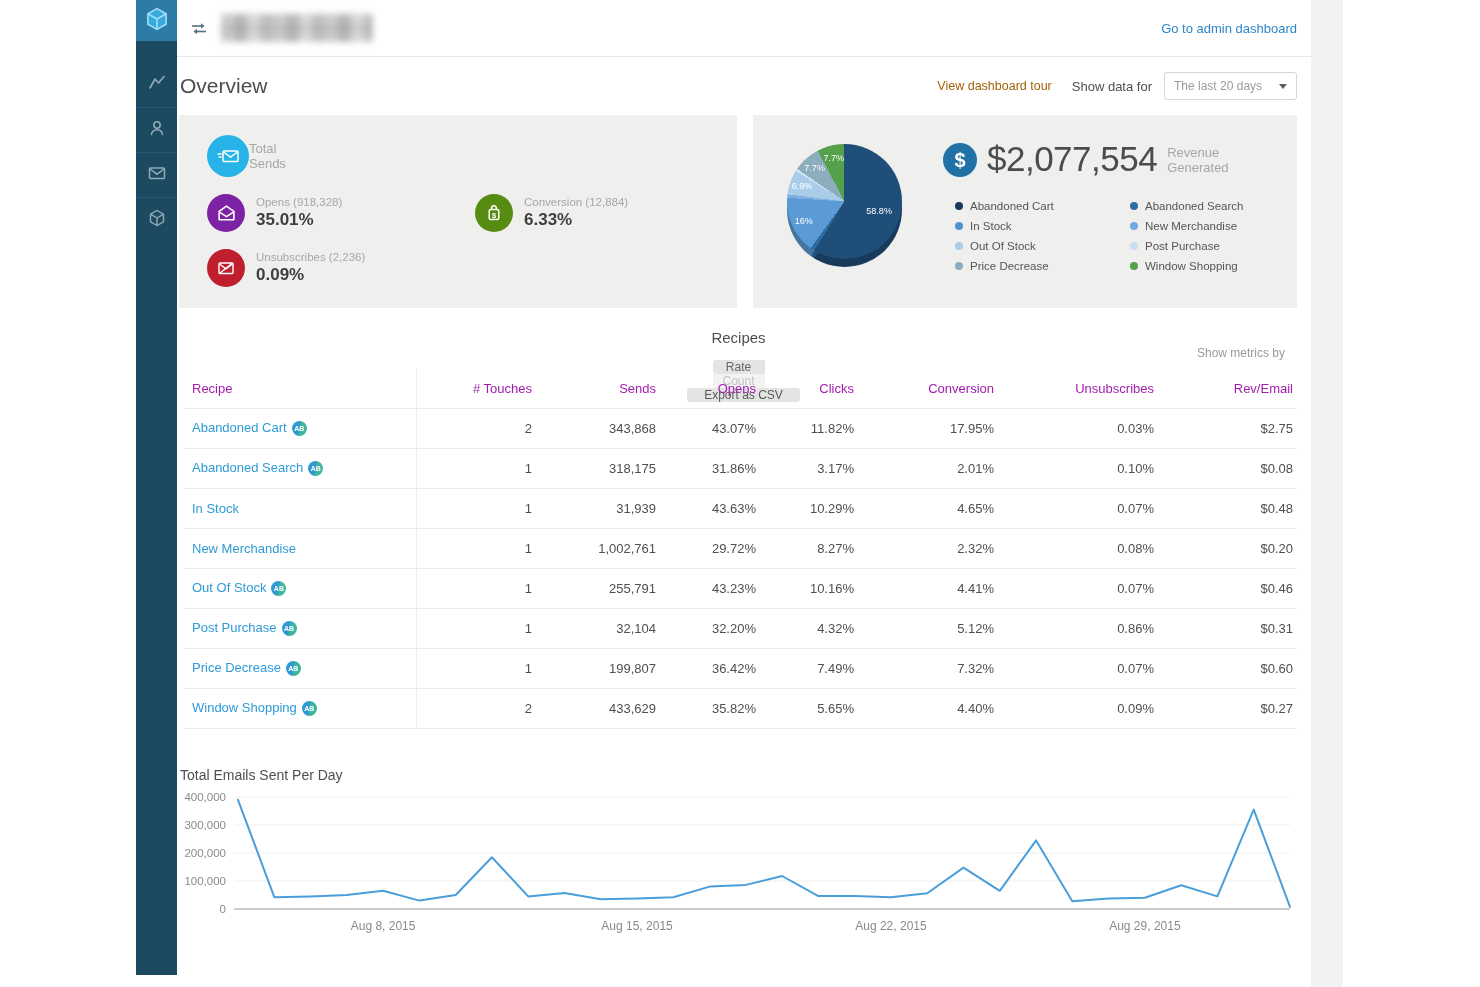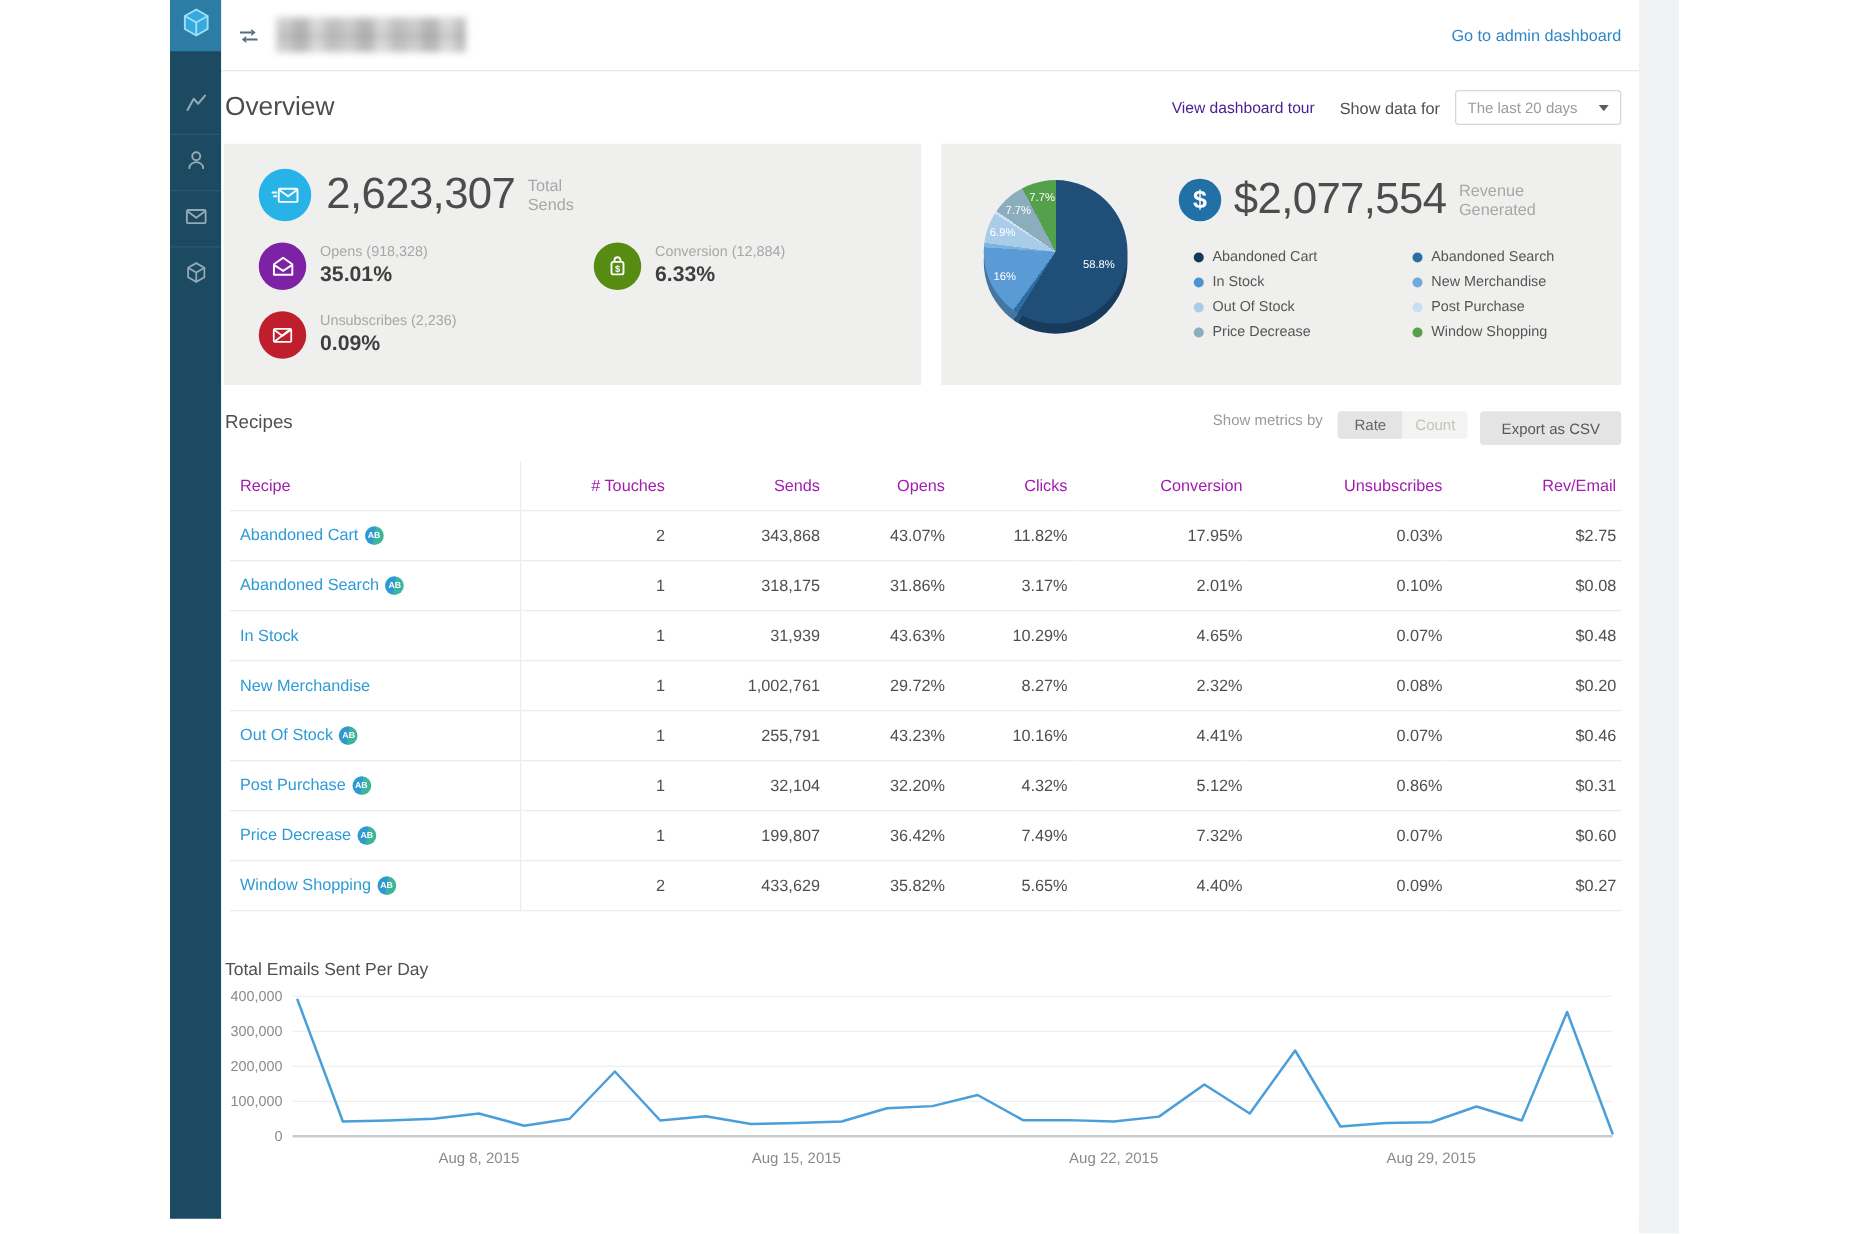--- a/index.html
+++ b/index.html
@@ -21,21 +21,21 @@
     background: repeating-linear-gradient(90deg,#cccccc 0 13px,#b9b9b9 13px 26px,#d8d8d8 26px 39px,#c2c2c2 39px 52px),
                 repeating-linear-gradient(0deg, rgba(255,255,255,.45) 0 9px, rgba(0,0,0,.06) 9px 18px);
     background-blend-mode: multiply; }
   .admin-link { margin-left: auto; font-size: 13px; color: #2e86c8; text-decoration: none; cursor: pointer; }
 
   
   .app-main { position: absolute; left: 177px; top: 58px; width: 1134px; height: 917px; background: #fff; }
 
   .overview-bar { display: flex; align-items: center; height: 56px; padding: 0 14px 0 3px; }
   .page-title { font-size: 21px; color: #4d4d4d; font-weight: normal; }
-  .tour-link { margin-left: auto; font-size: 12.5px; color: #4c1d95; text-decoration: none; cursor: pointer; }
+  .tour-link { margin-left: auto; font-size: 12.5px; color: #a16207; text-decoration: none; cursor: pointer; }
   .show-data-label { margin-left: 20px; font-size: 13px; color: #4f4f4f; }
   .range-select { margin-left: 12px; width: 133px; height: 28px; border: 1px solid #d6d6d6; border-radius: 3px; background: #fff; display: flex; align-items: center; padding: 0 9px; cursor: pointer; }
   .range-select span.value { font-size: 12px; color: #9b9b9b; flex: 1; }
   .caret { width: 0; height: 0; border-left: 4px solid transparent; border-right: 4px solid transparent; border-top: 5px solid #5c5c5c; }
 
   
   .panels { display: flex; margin: 1px 14px 0 2px; gap: 16px; }
   .panel { background: #efefee; height: 193px; }
   .stats-panel { width: 558px; padding: 20px 0 0 28px; }
   .revenue-panel { width: 544px; position: relative; }
@@ -61,21 +61,21 @@
   .rev-row { position: absolute; left: 190px; top: 24px; display: flex; align-items: flex-start; }
   .dollar-circle { width: 34px; height: 34px; border-radius: 50%; background: #2171a7; color: #fff; font-size: 20px; font-weight: bold; display: flex; align-items: center; justify-content: center; flex: none; margin-top: 4px; }
   .rev-value { font-size: 35px; color: #4c4c4c; margin: 0 10px 0 10px; letter-spacing: -0.5px; }
 
   .legend { position: absolute; left: 202px; top: 85px; display: grid; grid-template-columns: 175px 175px; row-gap: 8px; }
   .legend-item { display: flex; align-items: center; }
   .legend-dot { width: 8px; height: 8px; border-radius: 50%; flex: none; margin-right: 7px; }
   .legend-text { font-size: 11.5px; color: #565656; }
 
   
-  .recipes-header { display: flex; margin: 21px 14px 0 3px; height: 28px; }
+  .recipes-header { display: flex; align-items: center; margin: 21px 14px 0 3px; height: 28px; flex-direction: column; }
   .section-title { font-size: 15px; color: #4f4f4f; font-weight: normal; }
   .metrics-by { margin-left: auto; font-size: 12px; color: #9a9a9a; margin-right: 12px; }
   .seg-btn { height: 22px; border: none; font-family: inherit; font-size: 12px; cursor: pointer; width: 52px; }
   .seg-rate { background: #e4e4e4; color: #666; border-radius: 3px 0 0 3px; }
   .seg-count { background: #f3f3f2; color: #c3c3c3; border-radius: 0 3px 3px 0; }
   .export-btn { height: 27px; border: none; font-family: inherit; font-size: 12px; color: #595959; background: #e4e4e4; border-radius: 3px; padding: 0 17px; margin-left: 10px; cursor: pointer; }
 
   table.recipes { border-collapse: collapse; margin: 12px 0 0 7px; width: 1113px; table-layout: fixed; }
   table.recipes th { font-weight: normal; font-size: 13px; color: #a21caf; height: 39px; }
   table.recipes td { font-size: 13px; color: #4f4f4f; height: 40px; }
@@ -174,21 +174,20 @@
 
       <div class="panel stats-panel">
         <div class="total-row">
           <div class="big-circle" style="background:#27b3e8;">
             <svg width="24" height="22" viewBox="0 0 24 20">
                 <rect x="7" y="5" width="15" height="10.5" rx="1" fill="none" stroke="#fff" stroke-width="1.5"></rect>
                 <path d="M7.5 6 L14.5 11 L21.5 6" fill="none" stroke="#fff" stroke-width="1.5"></path>
                 <path d="M2 8 H5 M3.2 11 H5" stroke="#fff" stroke-width="1.5" stroke-linecap="round"></path>
               </svg>
           </div>
-          <div class="total-value">2,623,307</div>
           <div class="big-sublabel">
             <div>Total</div>
             <div>Sends</div>
           </div>
         </div>
         <div class="metrics-grid">
           <div class="metric">
             <div class="metric-circle" style="background:#7e22a5;">
               <svg width="21" height="21" viewBox="0 0 20 20">
                   <path d="M3 8 L10 3 L17 8 V16 H3 Z" fill="none" stroke="#fff" stroke-width="1.5" stroke-linejoin="round"></path>

